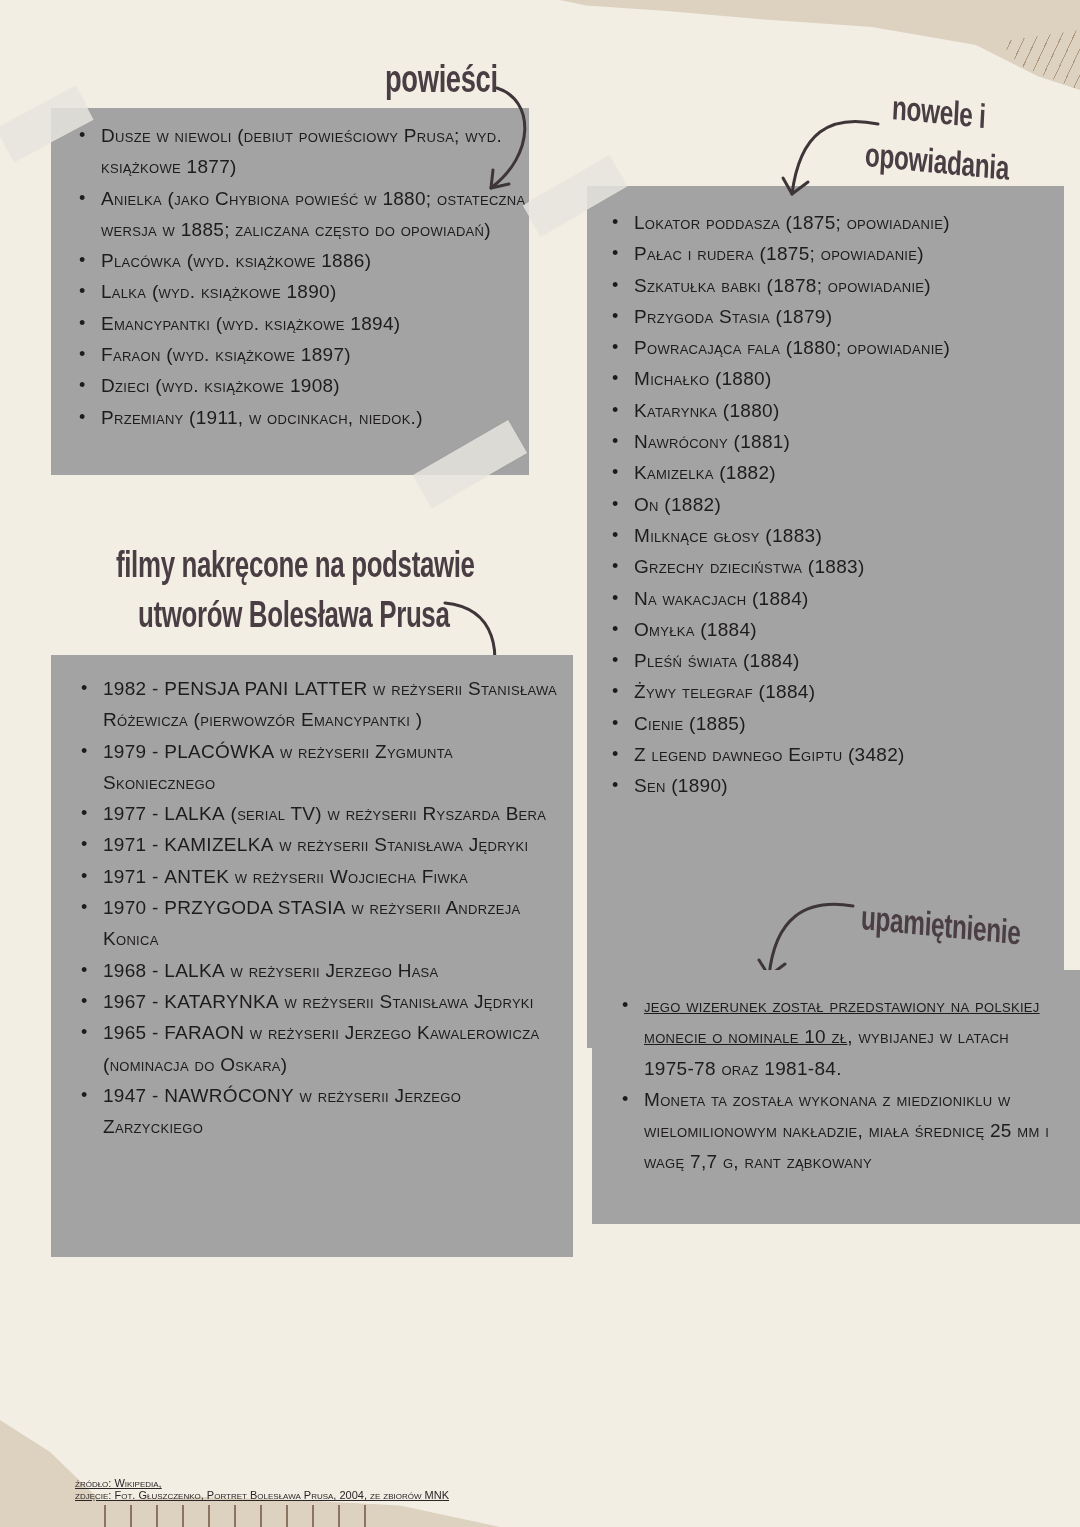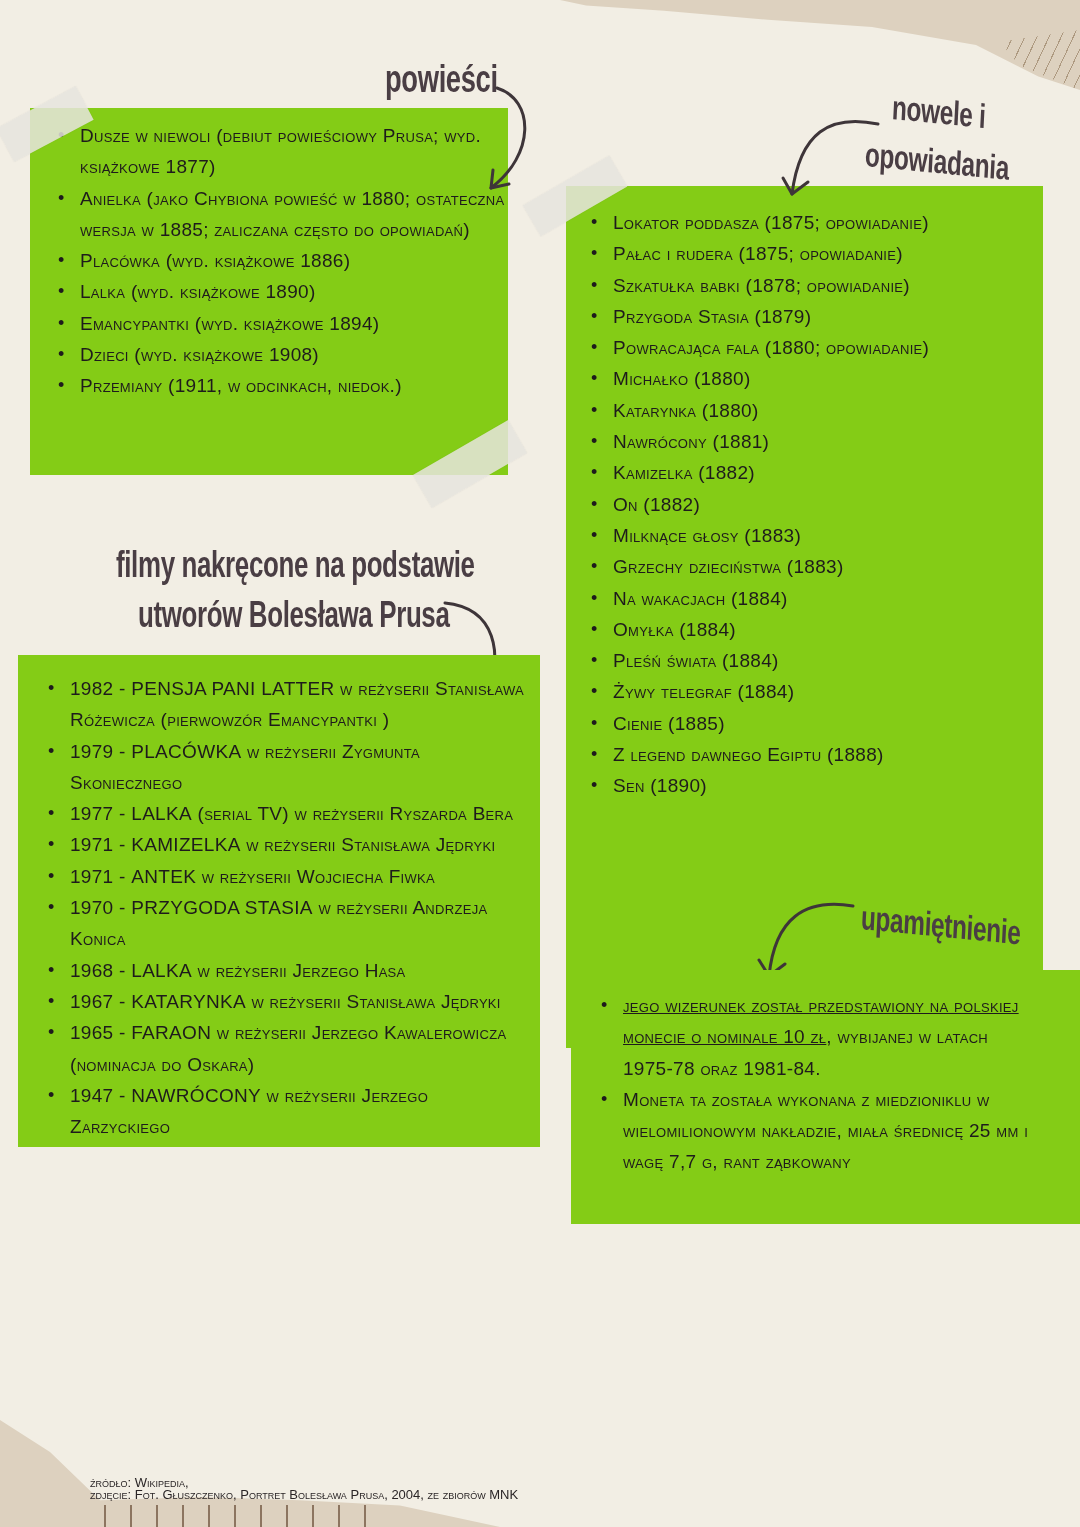--- a/index.html
+++ b/index.html
@@ -28,21 +28,21 @@
     }
     .torn-bottom-stripes {
       position: absolute; left: 80px; top: 1505px; width: 300px; height: 22px;
       background: repeating-linear-gradient(90deg, transparent 0 24px, #8c7560 24px 26px);
     }
     .tape {
       position: absolute; background: rgba(230,228,222,0.85);
       box-shadow: 0 0 2px rgba(0,0,0,0.05);
     }
     .card {
-      position: absolute; background: #84cc16;
+      position: absolute; background: #a3a3a3; margin-left: 21px;
     }
     .heading {
       position: absolute;
       font-family: "Liberation Sans", sans-serif;
       font-weight: bold;
       color: #4a3e44;
       transform: scaleX(0.72);
       letter-spacing: -0.5px;
       white-space: nowrap;
     }
@@ -54,40 +54,42 @@
       letter-spacing: 0.3px;
     }
     ul.list li::before {
       content: "•"; position: absolute; left: 0; top: 0;
       font-size: 18px;
     }
     .film-title { font-variant: normal; text-transform: uppercase; }
     .underline { text-decoration: underline; }
     .arrow { position: absolute; }
     .source {
-      position: absolute; left: 90px; top: 1477px;
-      font-size: 13px; line-height: 12px; font-variant: small-caps;
+      position: absolute; left: 75px; top: 1477px;
+      font-size: 11px; line-height: 12px; font-variant: small-caps;
       color: #2a2526;
+      text-decoration: underline;
     }
   </style>
 </head>
 <body>
 
 <div class="torn-top"></div>
 <div class="torn-top-stripes"></div>
 <div class="torn-bottom"></div>
 <div class="torn-bottom-stripes"></div>
 
 <div class="card" style="left:30px; top:108px; width:478px; height:367px;">
   <ul class="list" style="position:absolute; left:28px; top:12px; width:450px; font-size:19px;">
     <li>Dusze w niewoli (debiut powieściowy Prusa; wyd. książkowe 1877)</li>
     <li>Anielka (jako Chybiona powieść w 1880; ostateczna wersja w 1885; zaliczana często do opowiadań)</li>
     <li>Placówka (wyd. książkowe 1886)</li>
     <li>Lalka (wyd. książkowe 1890)</li>
     <li>Emancypantki (wyd. książkowe 1894)</li>
+    <li>Faraon (wyd. książkowe 1897)</li>
     <li>Dzieci (wyd. książkowe 1908)</li>
     <li>Przemiany (1911, w odcinkach, niedok.)</li>
   </ul>
 </div>
 <div class="tape" style="left:0px; top:105px; width:90px; height:38px; transform:rotate(-28deg);"></div>
 <div class="tape" style="left:415px; top:445px; width:110px; height:38px; transform:rotate(-30deg);"></div>
 
 <div class="heading" style="left:385px; top:58px; font-size:38px; transform-origin:left top;">powieści</div>
 <svg class="arrow" style="left:485px; top:80px;" width="50" height="115" viewBox="0 0 50 115">
   <path d="M12 8 C 50 20, 50 75, 6 108" fill="none" stroke="#3e3539" stroke-width="3" stroke-linecap="round"></path>
@@ -106,41 +108,41 @@
     <li>Nawrócony (1881)</li>
     <li>Kamizelka (1882)</li>
     <li>On (1882)</li>
     <li>Milknące głosy (1883)</li>
     <li>Grzechy dzieciństwa (1883)</li>
     <li>Na wakacjach (1884)</li>
     <li>Omyłka (1884)</li>
     <li>Pleśń świata (1884)</li>
     <li>Żywy telegraf (1884)</li>
     <li>Cienie (1885)</li>
-    <li>Z legend dawnego Egiptu (1888)</li>
+    <li>Z legend dawnego Egiptu (3482)</li>
     <li>Sen (1890)</li>
   </ul>
 </div>
 <div class="tape" style="left:525px; top:178px; width:100px; height:36px; transform:rotate(-30deg);"></div>
 
 <div class="heading" style="left:893px; top:88px; font-size:34px; transform:scaleX(0.72) rotate(4deg); transform-origin:left top;">nowele i</div>
 <div class="heading" style="left:866px; top:135px; font-size:34px; transform:scaleX(0.72) rotate(4deg); transform-origin:left top;">opowiadania</div>
 <svg class="arrow" style="left:780px; top:112px;" width="105" height="90" viewBox="0 0 105 90">
   <path d="M98 12 C 50 2, 20 20, 12 82" fill="none" stroke="#3e3539" stroke-width="3" stroke-linecap="round"></path>
   <path d="M12 82 L 3 66 M12 82 L 28 70" fill="none" stroke="#3e3539" stroke-width="3" stroke-linecap="round"></path>
 </svg>
 
 <div class="heading" style="left:116px; top:544px; font-size:36px; transform-origin:left top;">filmy nakręcone na podstawie</div>
 <div class="heading" style="left:138px; top:594px; font-size:36px; transform-origin:left top;">utworów Bolesława Prusa</div>
 <svg class="arrow" style="left:440px; top:598px;" width="65" height="110" viewBox="0 0 65 110">
   <path d="M5 5 C 55 10, 65 55, 45 102" fill="none" stroke="#3e3539" stroke-width="3" stroke-linecap="round"></path>
   <path d="M45 102 L 33 86 M45 102 L 58 88" fill="none" stroke="#3e3539" stroke-width="3" stroke-linecap="round"></path>
 </svg>
 
-<div class="card" style="left:18px; top:655px; width:522px; height:492px;">
+<div class="card" style="left:30px; top:655px; width:522px; height:602px;">
   <ul class="list" style="position:absolute; left:30px; top:18px; width:480px;">
     <li><span>1982 - </span><span class="film-title">Pensja pani Latter</span><span> w reżyserii Stanisława Różewicza (pierwowzór Emancypantki )</span></li>
     <li><span>1979 - </span><span class="film-title">Placówka</span><span> w reżyserii Zygmunta Skoniecznego</span></li>
     <li><span>1977 - </span><span class="film-title">Lalka</span><span> (serial TV) w reżyserii Ryszarda Bera</span></li>
     <li><span>1971 - </span><span class="film-title">Kamizelka</span><span> w reżyserii Stanisława Jędryki</span></li>
     <li><span>1971 - </span><span class="film-title">Antek</span><span> w reżyserii Wojciecha Fiwka</span></li>
     <li><span>1970 - </span><span class="film-title">Przygoda Stasia</span><span> w reżyserii Andrzeja Konica</span></li>
     <li><span>1968 - </span><span class="film-title">Lalka</span><span> w reżyserii Jerzego Hasa</span></li>
     <li><span>1967 - </span><span class="film-title">Katarynka</span><span> w reżyserii Stanisława Jędryki</span></li>
     <li><span>1965 - </span><span class="film-title">Faraon</span><span> w reżyserii Jerzego Kawalerowicza (nominacja do Oskara)</span></li>

